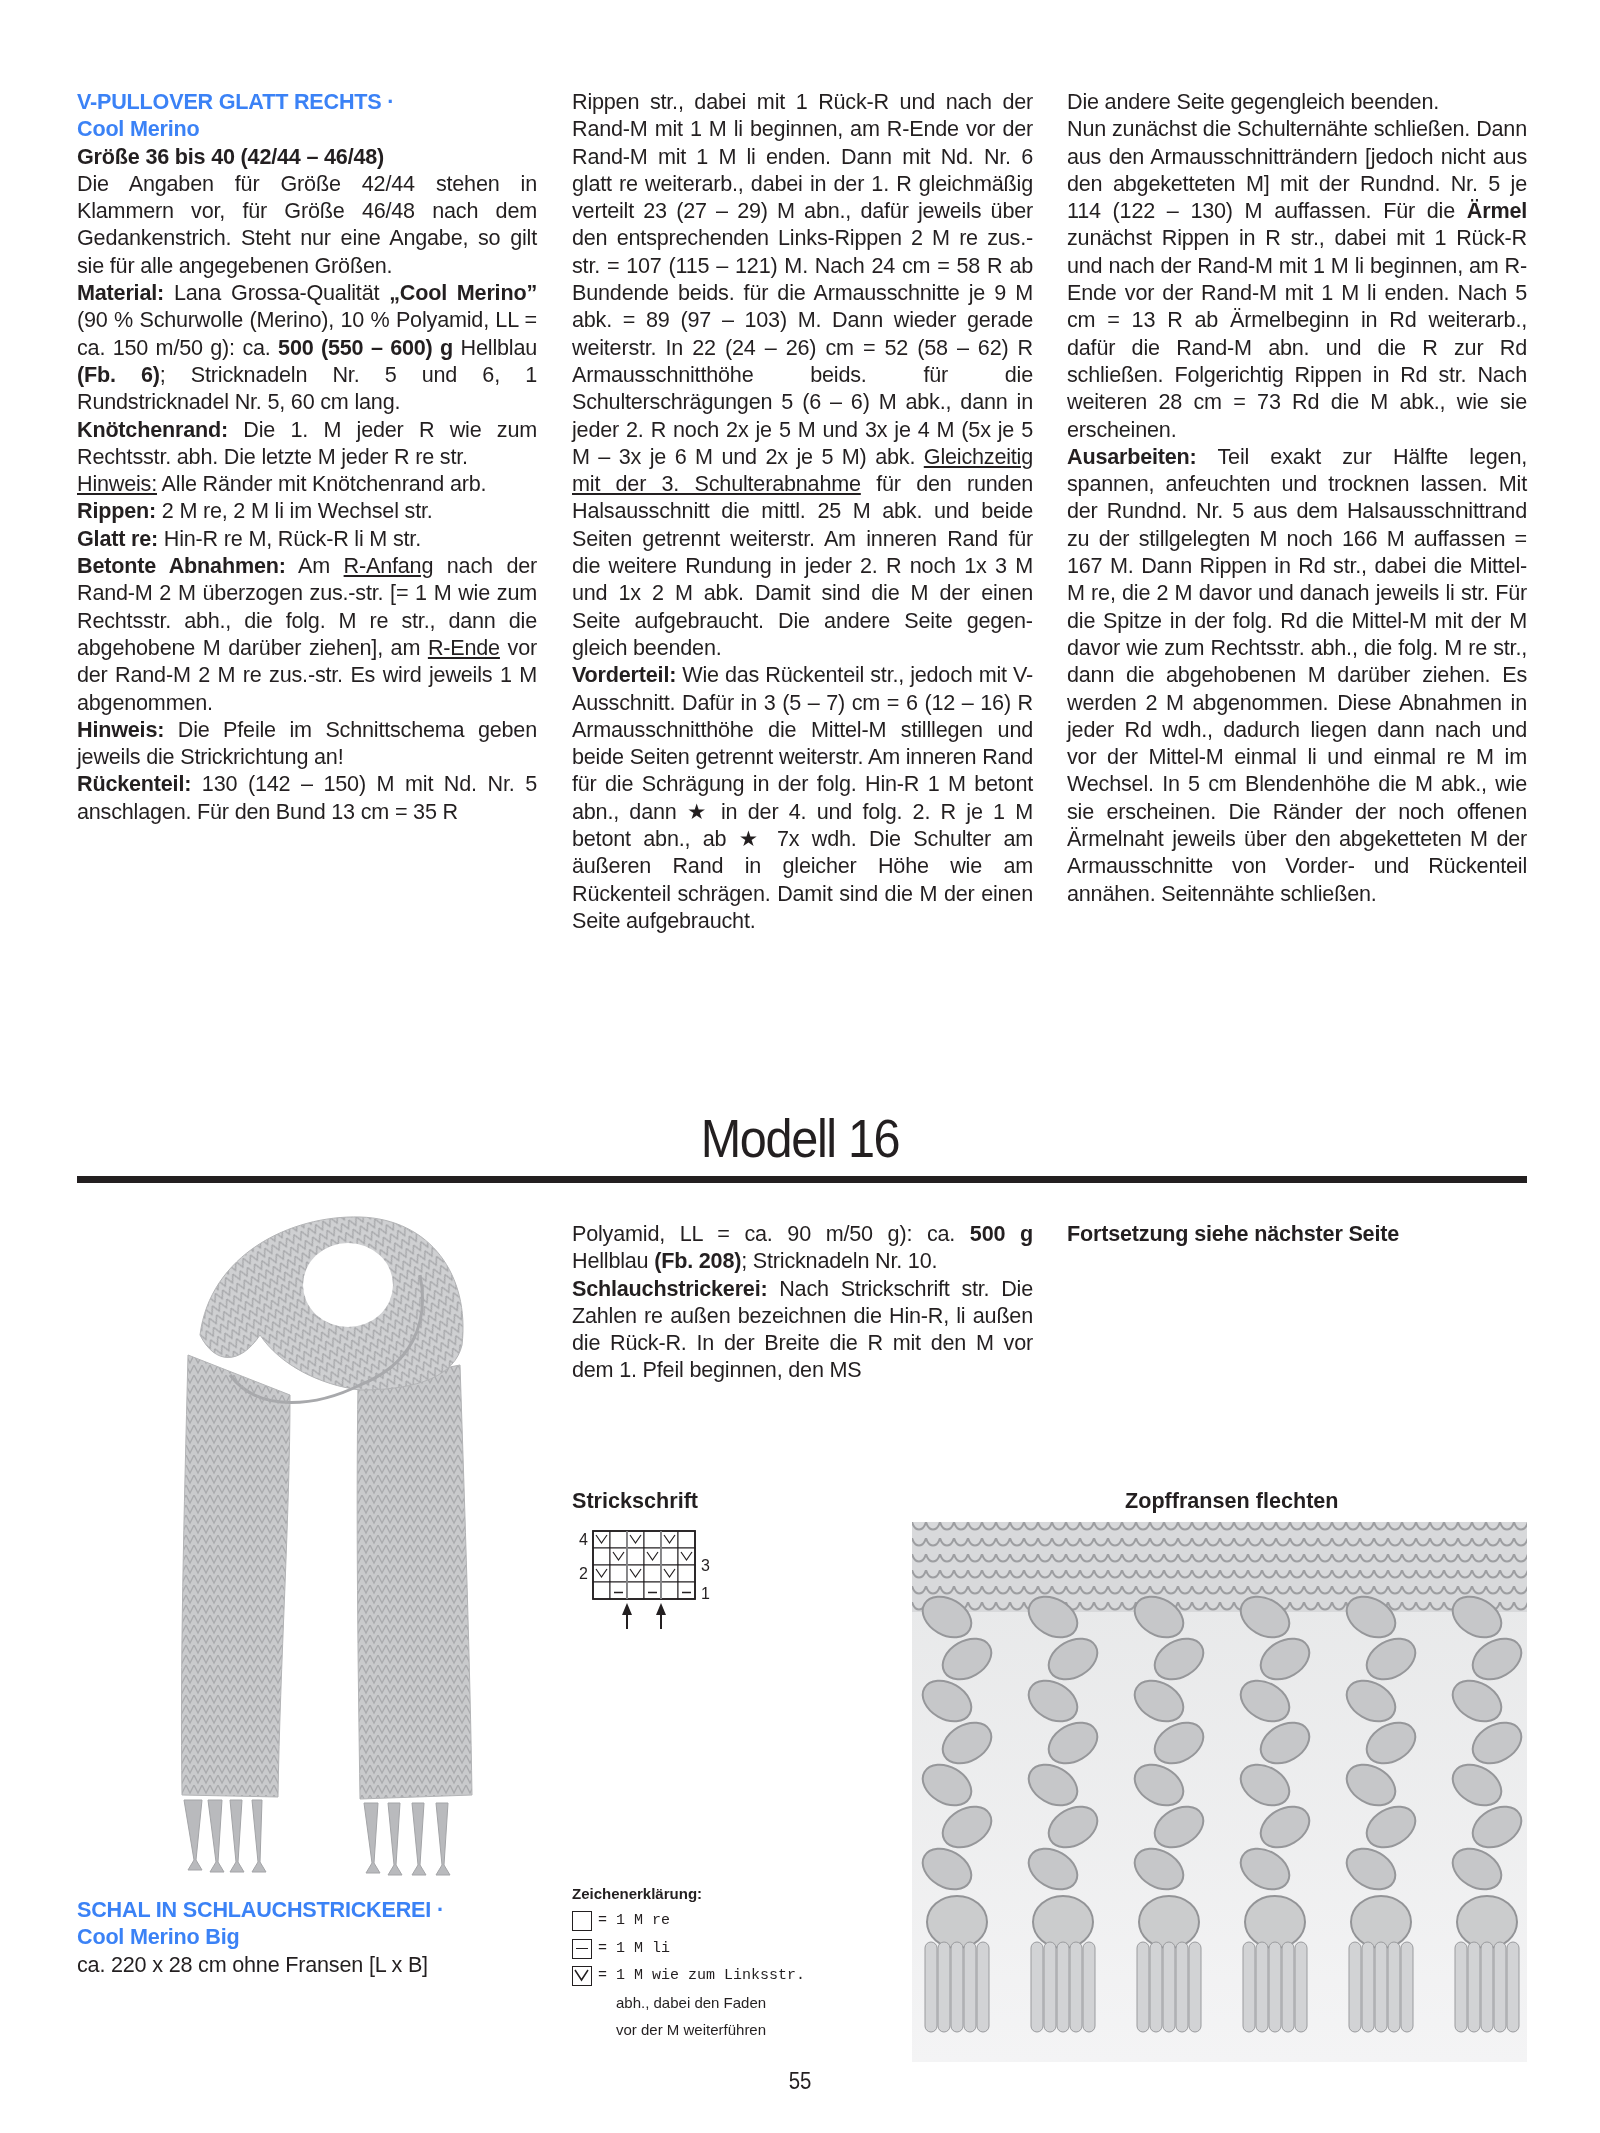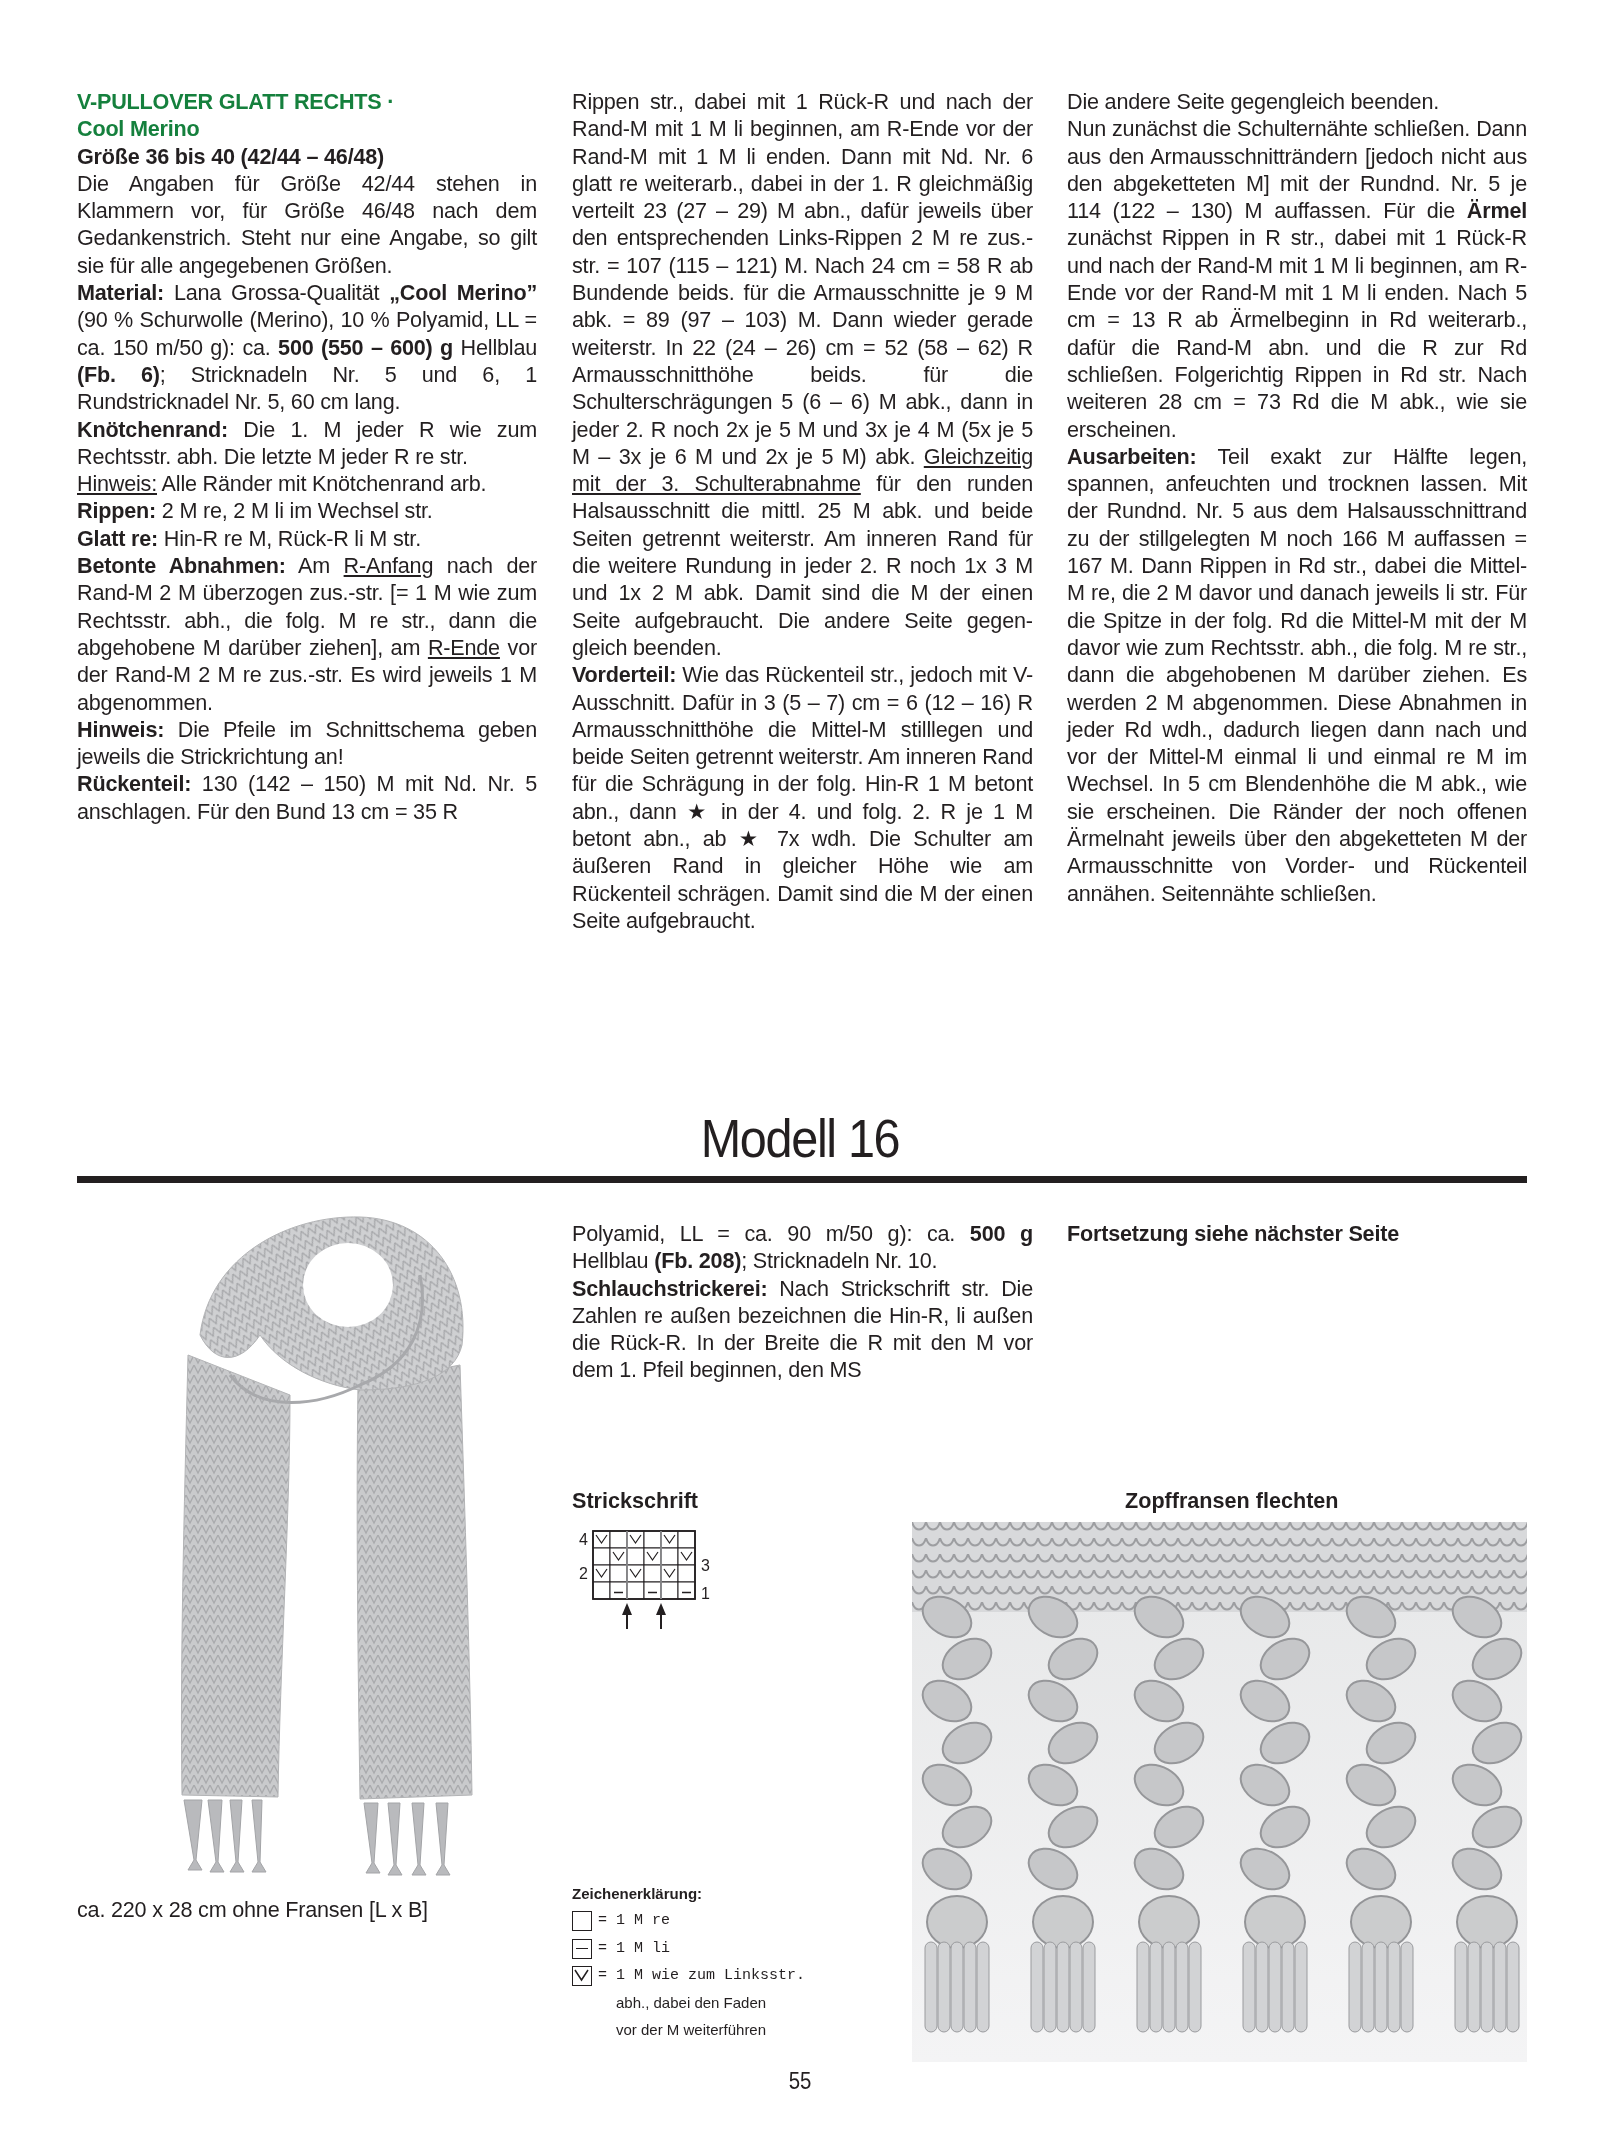--- a/index.html
+++ b/index.html
@@ -4,21 +4,21 @@
 <style>
   html, body { margin:0; padding:0; background:#ffffff; }
   body { width:1600px; height:2133px; position:relative; overflow:hidden;
          font-family:"Liberation Sans", sans-serif; color:#231f20; }
   .col { position:absolute; font-size:21.6px; line-height:27.3px; text-align:justify;
          letter-spacing:-0.2px; hyphens:manual; }
   .col p { margin:0; }
   .c1 { left:77px; top:88px; width:460px; }
   .c2 { left:572px; top:88px; width:461px; }
   .c3 { left:1067px; top:88px; width:460px; }
-  .grey-head { color:#15803d; font-weight:bold; text-align:left; }
+  .grey-head { color:#3b82f6; font-weight:bold; text-align:left; }
   b { font-weight:bold;margin-top:48px; }
   u { text-decoration:underline; text-underline-offset:2px; }
   .nojust { text-align:left; }
   .title { position:absolute; left:0; width:1600px; top:1108px; text-align:center;
            font-size:54px; line-height:60px; font-weight:normal; color:#231f20;
            letter-spacing:-1.5px; transform:scaleX(0.9); }
   .rule { position:absolute; left:77px; width:1450px; top:1176px; height:7px; background:#231f20; }
   .c4 { left:572px; top:1220px; width:461px; }
   .c5 { left:1067px; top:1220px; width:460px; }
   .c6 { left:77px; top:1896px; width:460px; }
@@ -94,20 +94,21 @@
 </svg>
 
 <div class="col c4">
   <p id="scarf-mat-cont">Polyamid, LL = ca. 90 m/50 g): ca. <b>500 g</b> Hellblau <b>(Fb. 208)</b>; Stricknadeln Nr. 10.<br><b>Schlauchstrickerei:</b> Nach Strickschrift str. Die Zahlen re außen bezeichnen die Hin-R, li außen die Rück-R. In der Breite die R mit den M vor dem 1. Pfeil beginnen, den MS </p>
 </div>
 <div class="col c5">
   <p class="nojust"><b>Fortsetzung siehe nächster Seite</b></p>
 </div>
 
 <div class="col c6">
+  <p class="grey-head"><span>SCHAL IN SCHLAUCHSTRICKEREI ·</span><br><span>Cool Merino Big</span></p>
   <p class="nojust">ca. 220 x 28 cm ohne Fransen [L x B]</p>
 </div>
 
 <div class="sect-label" style="left:572px; top:1488px;">Strickschrift</div>
 <svg class="chart-wrap" width="150" height="120" viewBox="0 0 150 120" id="chart-svg">
     <rect x="18" y="4" width="17" height="17" fill="#fff" stroke="#231f20" stroke-width="1"></rect>
     <path d="M21 8 L26.5 16 L32 8" stroke="#231f20" stroke-width="1.2" fill="none"></path>
     <rect x="35" y="4" width="17" height="17" fill="#fff" stroke="#231f20" stroke-width="1"></rect>
     <rect x="52" y="4" width="17" height="17" fill="#fff" stroke="#231f20" stroke-width="1"></rect>
     <path d="M55 8 L60.5 16 L66 8" stroke="#231f20" stroke-width="1.2" fill="none"></path>

